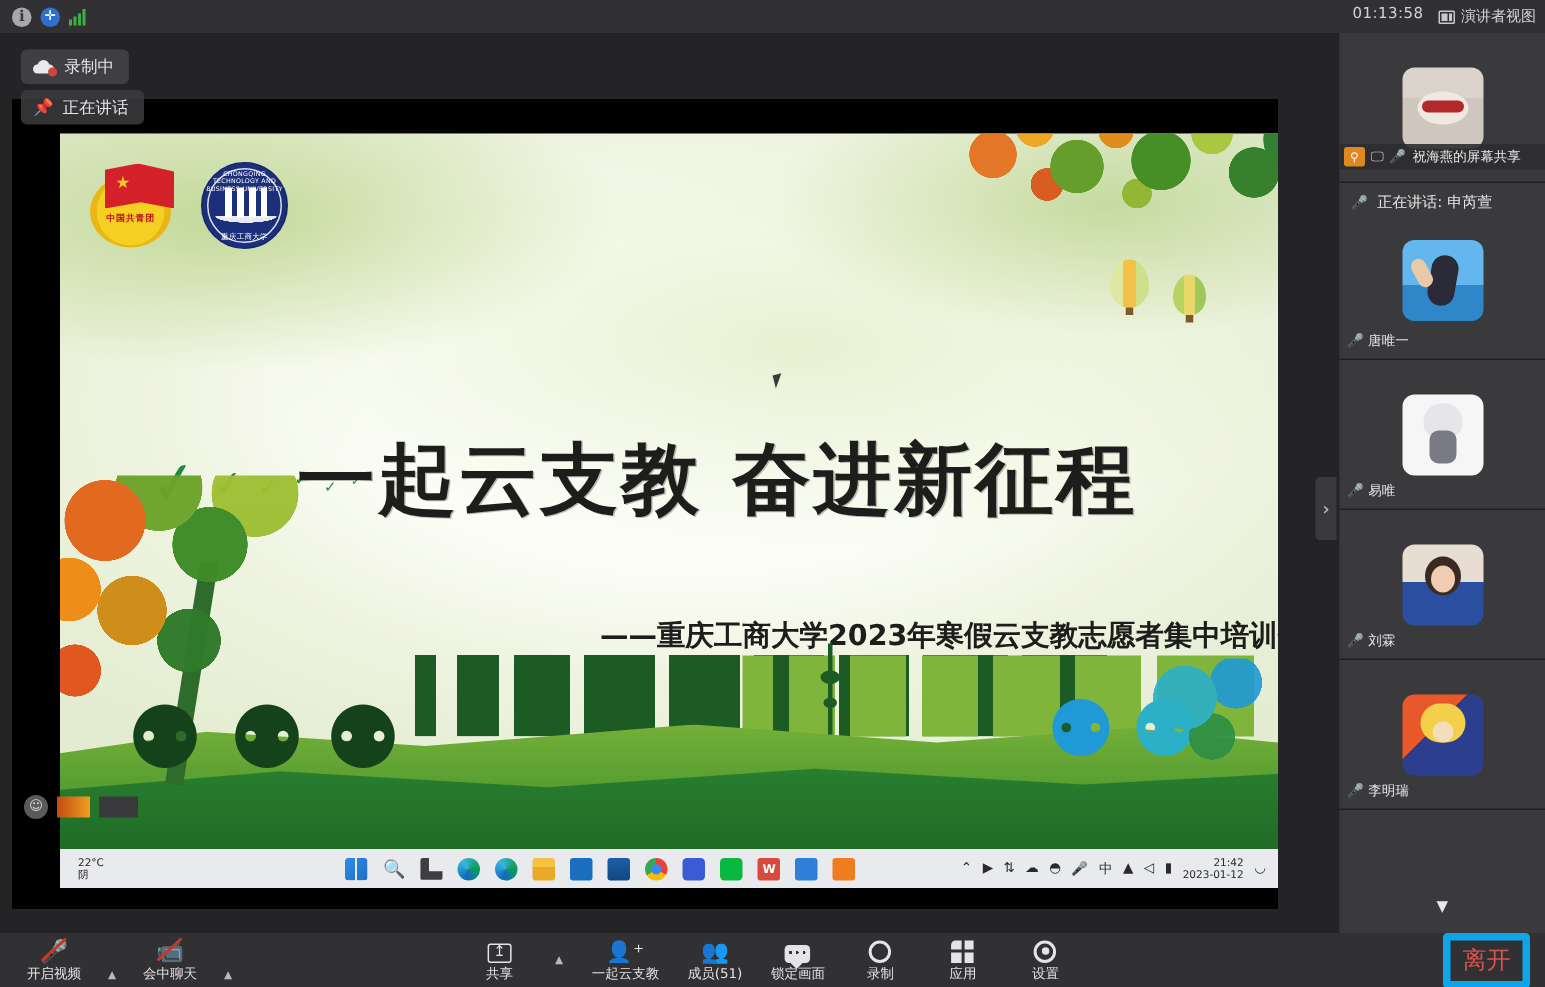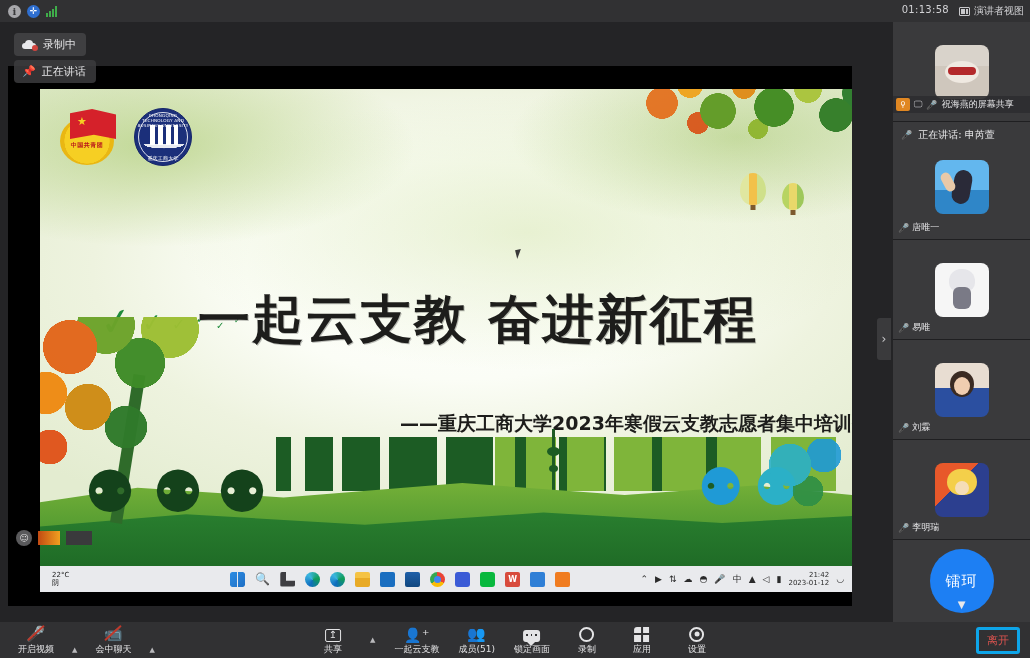--- a/index.html
+++ b/index.html
@@ -425,22 +425,22 @@
     background:#c0392b; transform: translate(-50%,-50%) rotate(-42deg);
     border-radius:1px;
   }
   .caret-up { color:#b9b9bc; font-size:7px; align-self:flex-end; margin-bottom:2px; }
   .bb-center {
     position:absolute; left:50%; transform:translateX(-50%);
     display:flex; align-items:flex-end; gap:19px;
   }
   .bb-right { margin-left:auto; padding-right: 10px; }
   .leave-btn {
-    border: 3px solid #0ea5e9; color:#d9534f; background: transparent;
-    font-size: 11px; padding: 3px 8px; border-radius:3px;
+    border: 5px solid #0ea5e9; color:#d9534f; background: transparent;
+    font-size: 16px; padding: 3px 8px; border-radius:3px;
     cursor:pointer;
   }
 
   .ic-share { width:16px;height:13px;border:1.6px solid #e4e4e6;border-radius:2px;position:relative;}
   .ic-share::after{content:'↥';position:absolute;left:50%;top:50%;transform:translate(-50%,-54%);font-size:10px;color:#e4e4e6;}
   .ic-person { font-size:14px; }
   .ic-chat { width:17px;height:12px;border-radius:3px;background:#e4e4e6;position:relative;}
   .ic-chat::after{content:'';position:absolute;left:4px;bottom:-4px;border-left:4px solid transparent;border-right:4px solid transparent;border-top:4px solid #e4e4e6;}
   .ic-chat b{position:absolute;top:4px;left:3px;width:11px;height:2px;
     background: radial-gradient(circle 1px at 1px 1px,#313133 0 99%,transparent),
@@ -643,21 +643,20 @@
 
     <div class="ptile">
       <div class="avatar-img av-anime3"></div>
       <div class="tile-label">
         <span class="mic-glyph mic-muted">🎤</span>
         <span>李明瑞</span>
       </div>
     </div>
 
     <div class="bigavatar-tile">
-      <div class="bigavatar">镭珂</div>
       <span class="bigavatar-caret">▼</span>
     </div>
   </div>
 
   <div class="bottombar">
     <div class="bb-left">
       <div class="bb-item">
         <span class="bb-ic">
             <span class="glyph">🎤</span>
             <i class="slash"></i>

